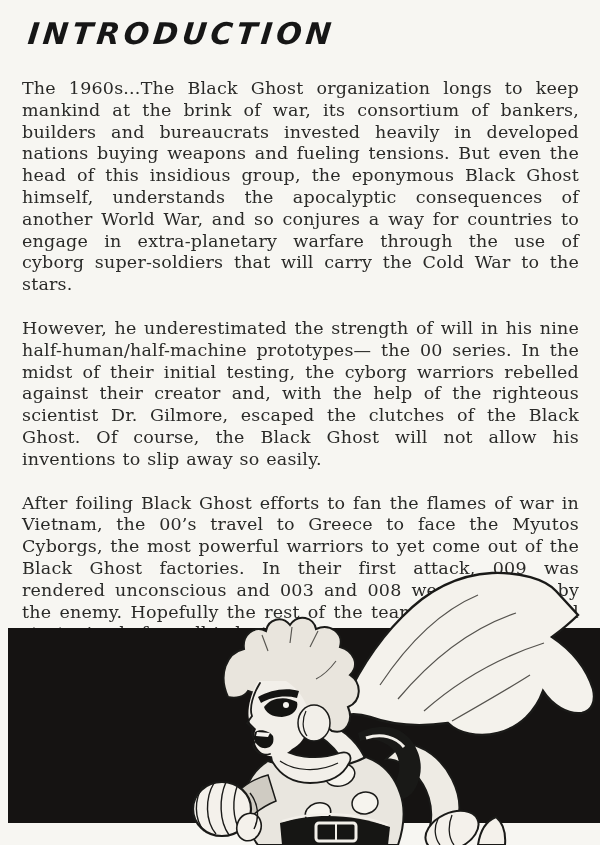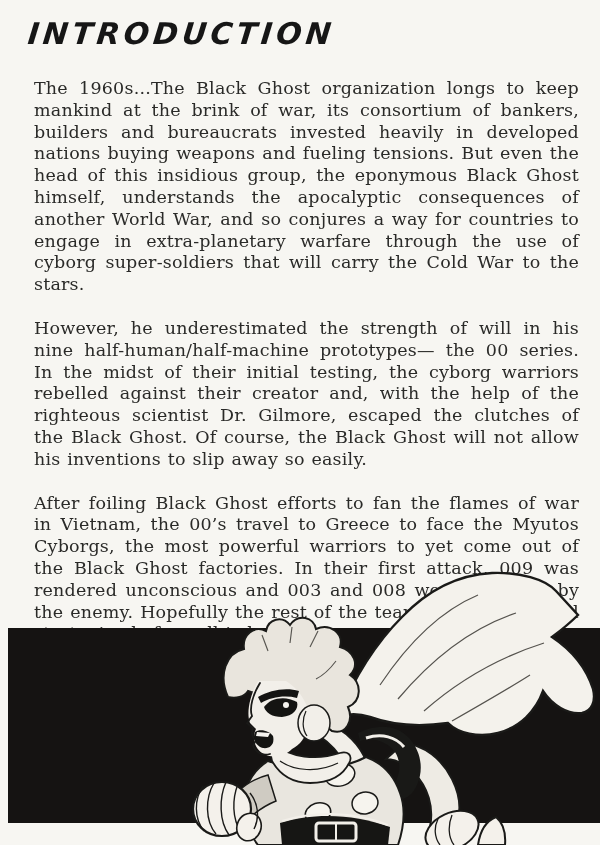--- a/index.html
+++ b/index.html
@@ -24,21 +24,21 @@
     transform:skewX(-6deg);
     white-space:nowrap;
   }
   .body-text{
     position:absolute;
     top:78px;left:22px;
     width:557px;
     color:#2a2a28;
   }
   .body-text p{
-    margin:0 0 22px 12px;
+    margin:0 0 22px 0;
     font-size:17.5px;
     line-height:21.8px;
     letter-spacing:0.2px;
     word-spacing:1px;
     text-align:justify;
   }
   .illustration{
     position:absolute;
     top:565px;left:0;
     width:600px;height:280px;

